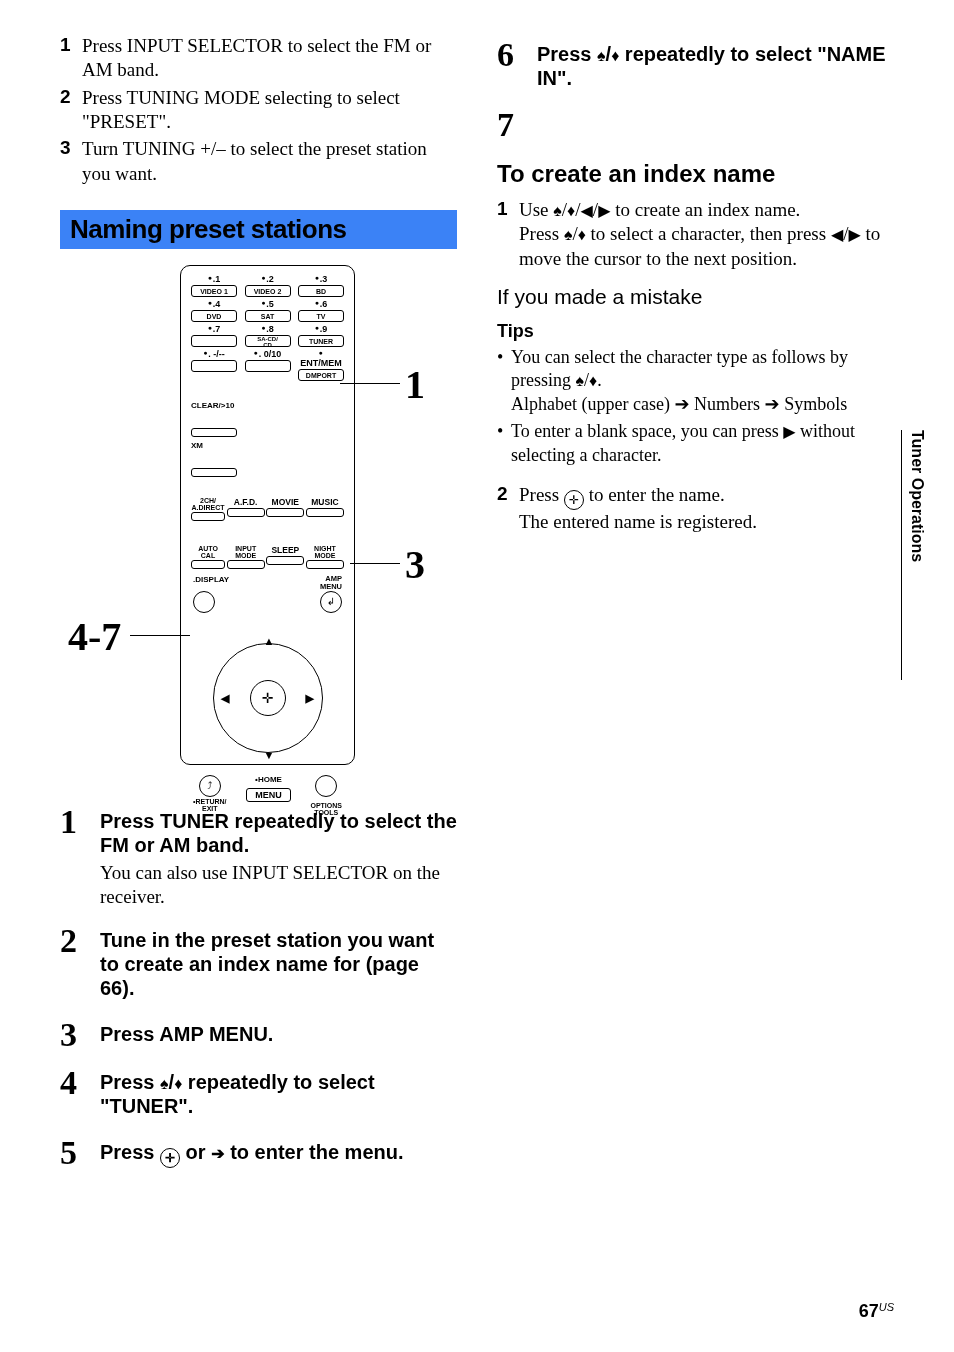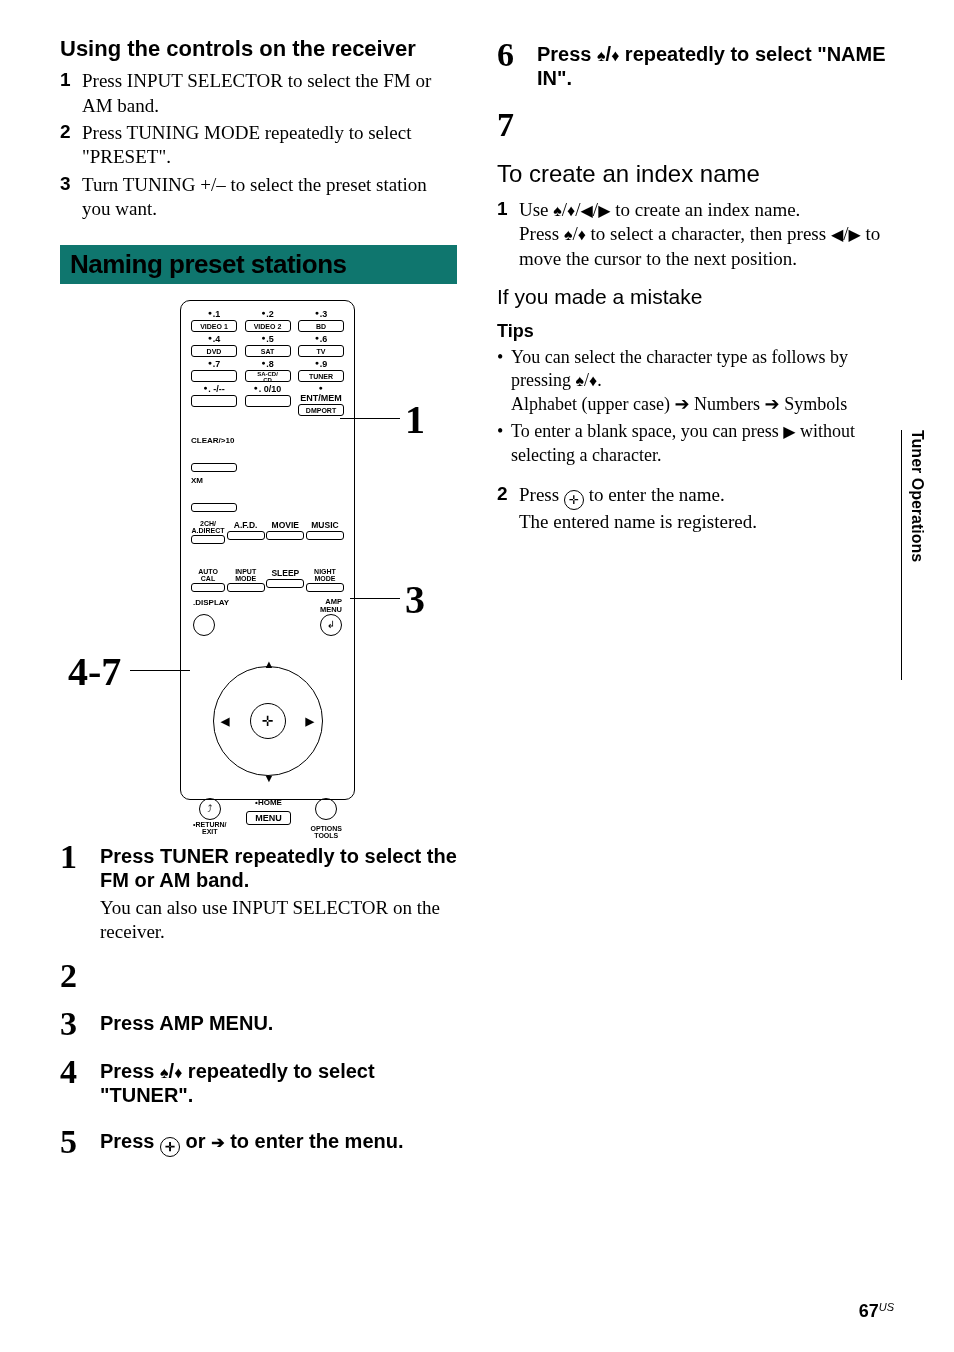--- a/index.html
+++ b/index.html
@@ -21,38 +21,38 @@
   .col { flex: 1; min-width: 0; }
   .h3 {
     font-family: Arial, Helvetica, sans-serif;
     font-weight: bold;
     font-size: 22px;
     margin: 6px 0 8px 0;
     line-height: 1.15;
   }
   .h2 {
     font-family: Arial, Helvetica, sans-serif;
-    font-weight: normal;
+    font-weight: bold;
     font-size: 24px;
     margin: 18px 0 10px 0;
   }
   .h4 {
     font-family: Arial, Helvetica, sans-serif;
     font-weight: normal;
     font-size: 21px;
     margin: 14px 0 6px 0;
   }
   .h5 {
     font-family: Arial, Helvetica, sans-serif;
     font-weight: bold;
     font-size: 18px;
     margin: 12px 0 4px 0;
   }
   .band-head {
-    background: #0f766e;
+    background: #3b82f6;
     padding: 4px 10px;
     font-family: Arial, Helvetica, sans-serif;
     font-weight: 800;
     font-size: 26px;
     margin: 24px 0 16px 0;
     letter-spacing: -0.5px;
   }
   .body-text { font-size: 19px; line-height: 1.28; }
   .ol-plain { list-style: none; padding: 0; margin: 4px 0 10px 0; }
   .ol-plain > li { display: flex; margin: 3px 0; }
@@ -174,30 +174,29 @@
     border-top: 1.2px solid #000;
   }
   .dpad-arrow { position:absolute; font-size:11px; font-weight:bold; }
 </style>
 </head>
 <body>
 
 <div class="page">
 
   <div class="col">
-    <div class="h3">Using the controls on the receiver</div>
 
     <ul class="ol-plain">
       <li>
         <span class="num">1</span>
         <span class="txt">Press INPUT SELECTOR to select the FM or AM band.</span>
       </li>
       <li>
         <span class="num">2</span>
-        <span class="txt">Press TUNING MODE repeatedly to select "PRESET".</span>
+        <span class="txt">Press TUNING MODE selecting to select "PRESET".</span>
       </li>
       <li>
         <span class="num">3</span>
         <span class="txt">Turn TUNING +/– to select the preset station you want.</span>
       </li>
     </ul>
 
     <div class="band-head">Naming preset stations</div>
 
     <div class="remote-wrap">
@@ -258,21 +257,21 @@
         </div>
         <div class="rlabel-left">CLEAR/&gt;10</div>
         <div style="padding:0 10px">
             <div class="rbar" style="width:46px"></div>
           </div>
         <div class="rlabel-left" style="margin-top:4px">XM</div>
         <div style="padding:0 10px">
             <div class="rbar" style="width:46px"></div>
           </div>
 
-        <div class="rrow3" style="margin-top:8px">
+        <div class="rrow3" style="margin-top:20px">
           <div style="width:34px;font-size:7px;line-height:7px">2CH/<br>A.DIRECT<div class="rbar"></div></div>
           <div>A.F.D.<div class="rbar"></div></div>
           <div>MOVIE<div class="rbar"></div></div>
           <div>MUSIC<div class="rbar"></div></div>
         </div>
         <div class="rrow3">
           <div style="width:34px;font-size:7px">AUTO CAL<div class="rbar"></div></div>
           <div style="font-size:7px;line-height:7px">INPUT<br>MODE<div class="rbar"></div></div>
           <div>SLEEP<div class="rbar"></div></div>
           <div style="font-size:7px;line-height:7px">NIGHT<br>MODE<div class="rbar"></div></div>
@@ -325,20 +324,23 @@
     <ul class="big-steps">
       <li>
         <span class="bignum">1</span>
         <div class="content">
           <div class="step-head">Press TUNER repeatedly to select the FM or AM band.</div>
           <div class="step-body">You can also use INPUT SELECTOR on the receiver.</div>
         </div>
       </li>
       <li>
         <span class="bignum">2</span>
+        <div class="content">
+          <div class="step-head">Tune in the preset station you want to create an index name for (page 66).</div>
+        </div>
       </li>
       <li>
         <span class="bignum">3</span>
         <div class="content">
           <div class="step-head">Press AMP MENU.</div>
         </div>
       </li>
       <li>
         <span class="bignum">4</span>
         <div class="content">

